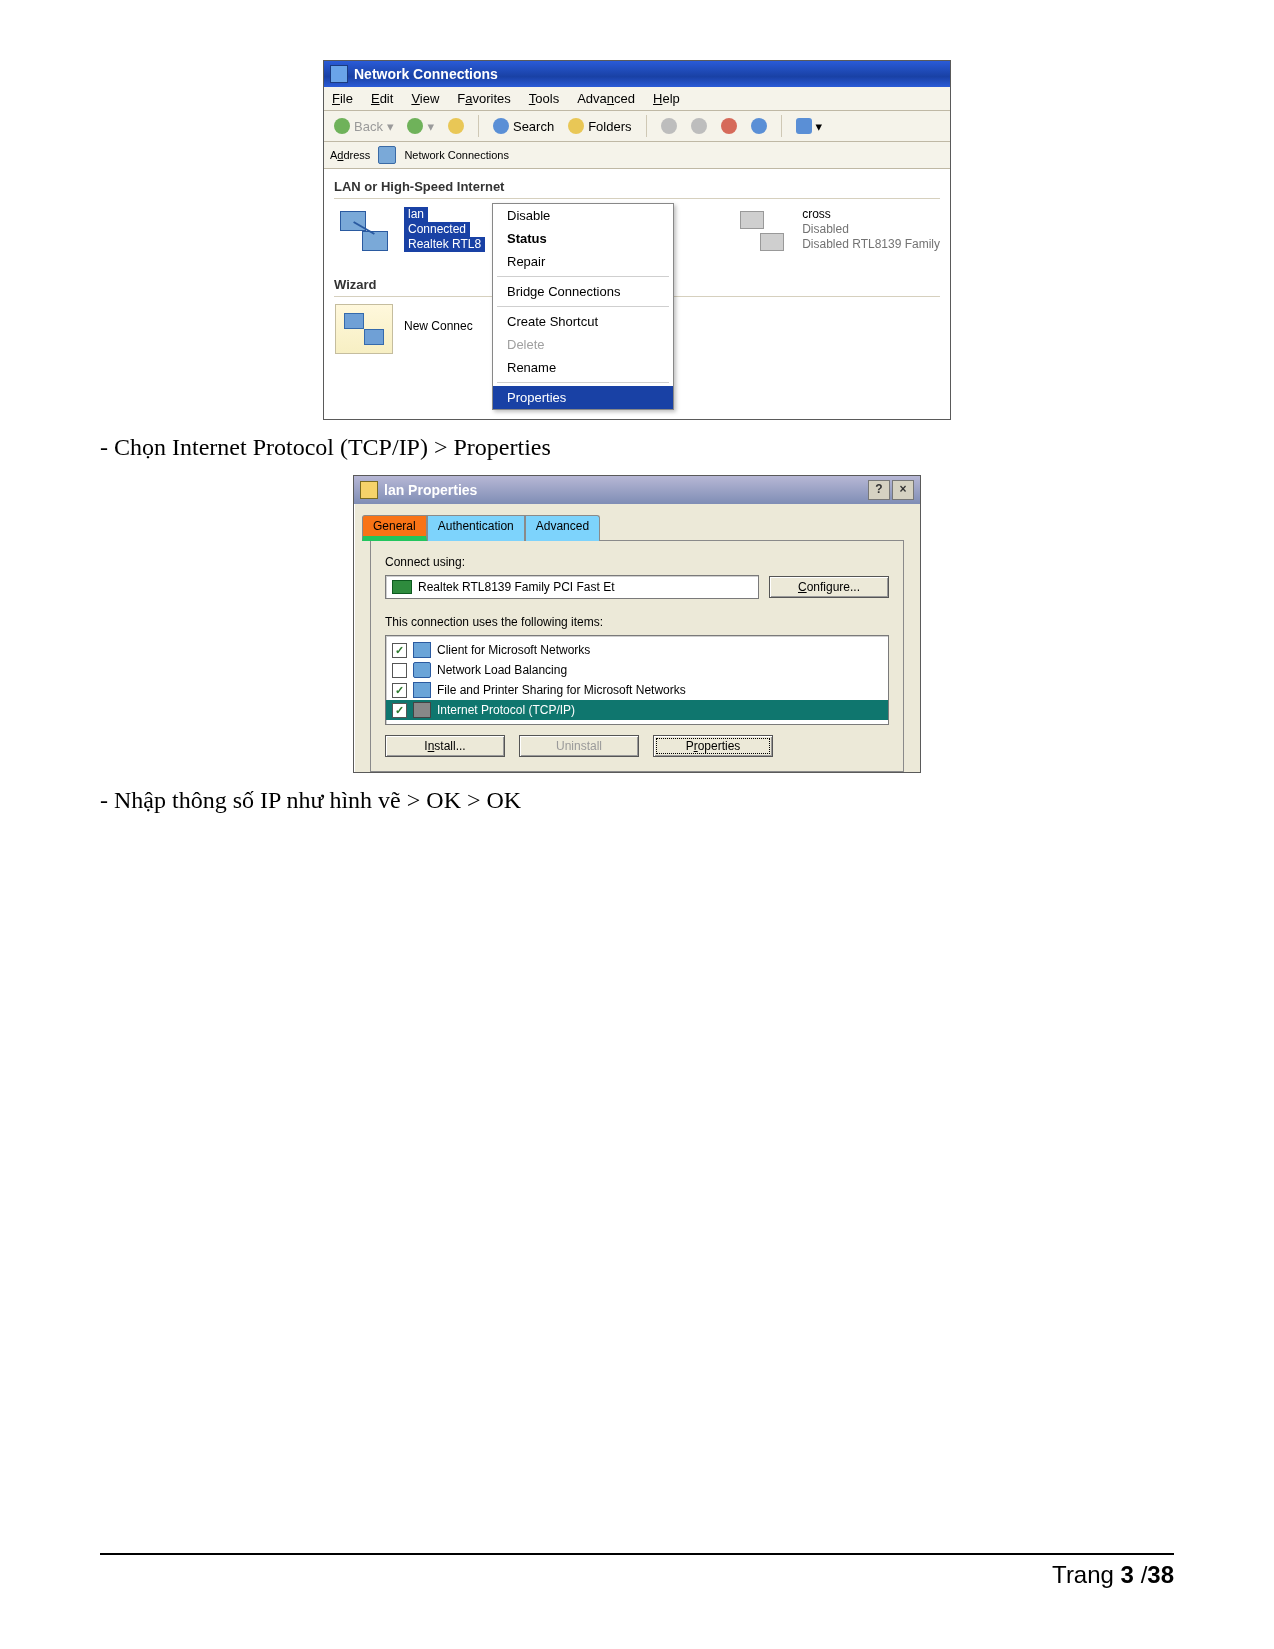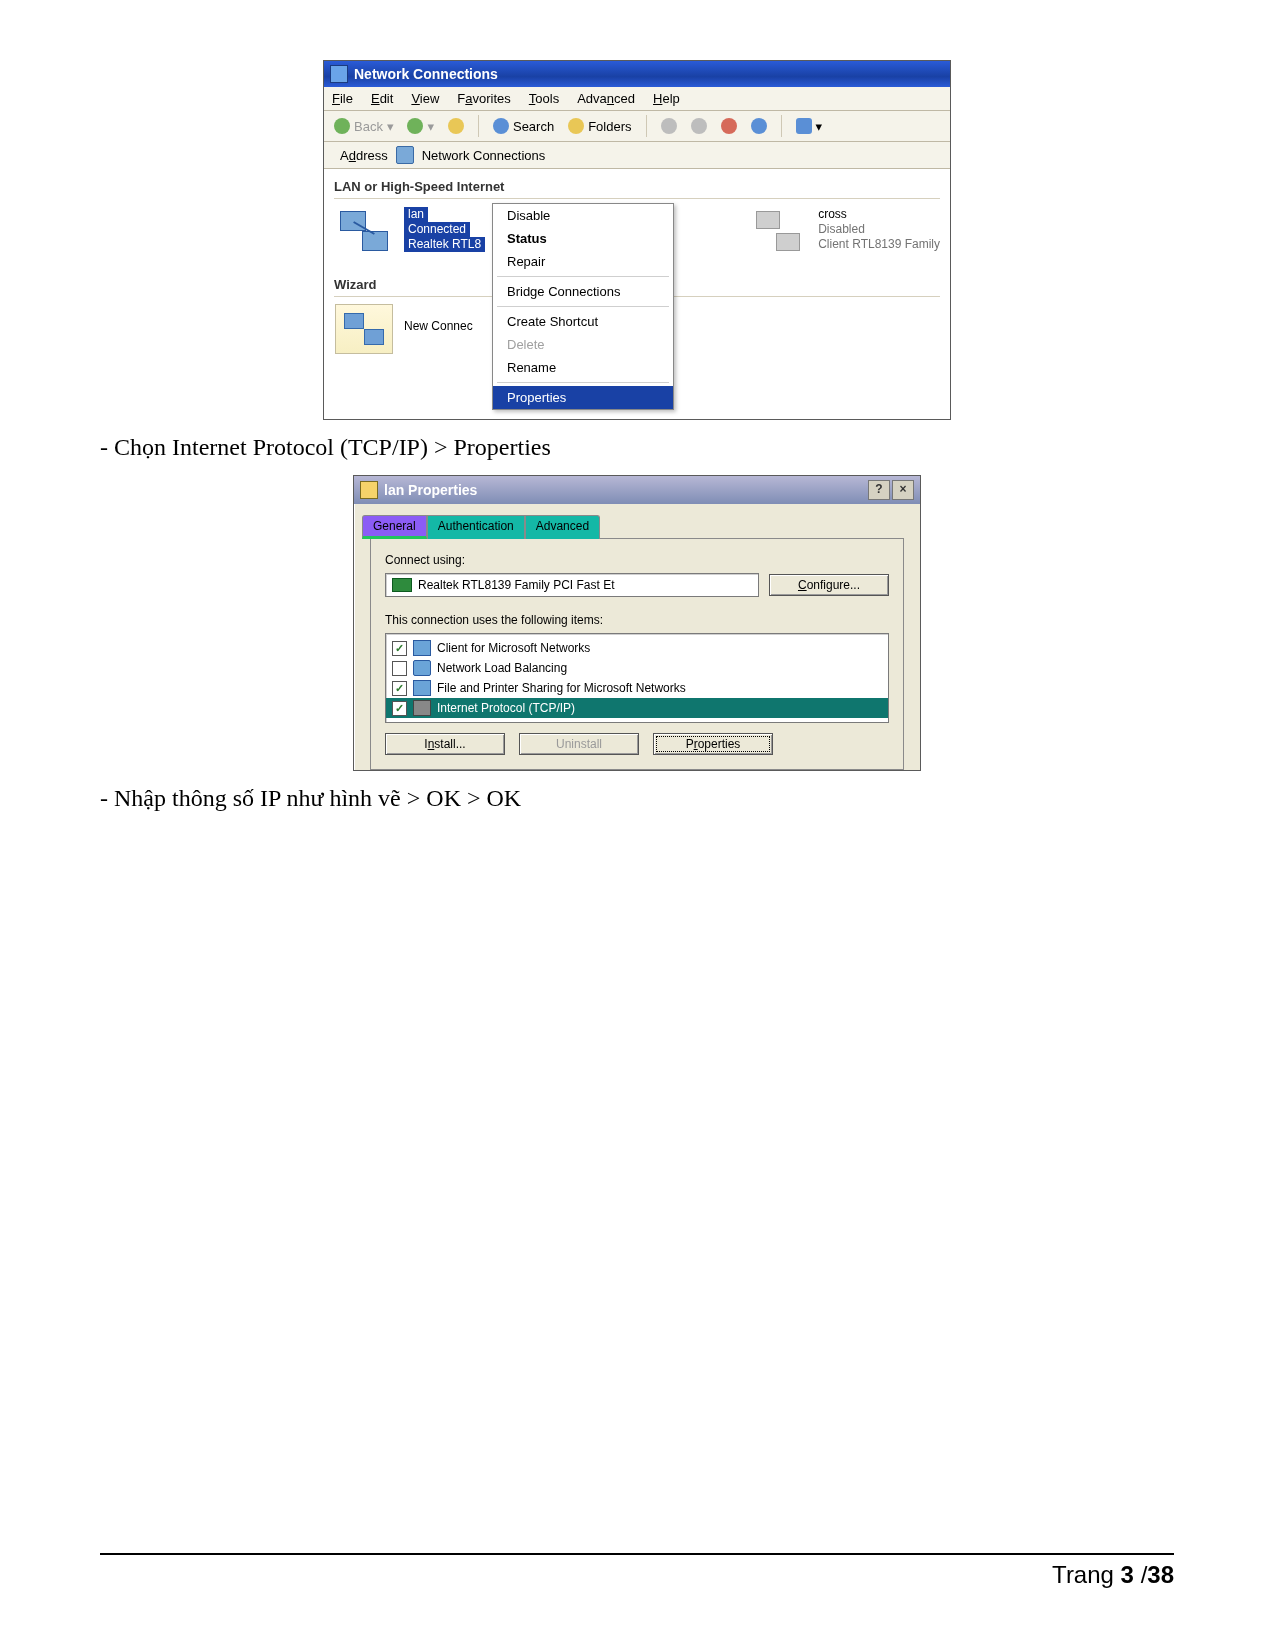--- a/index.html
+++ b/index.html
@@ -120,22 +120,22 @@
   .ico.yellow{background:#e9c756;}
   .ico.blue{background:#5a8fd6;}
   .ico.red{background:#d66a5a;}
   .ico.gray{background:#bdbdbd;}
   .ico.net{
     background:#7aa9d8;border:1px solid #3a6aa5;border-radius:2px;
   }
   .xp-addrbar{
     background:#f5f3ea;
     display:flex;align-items:center;gap:8px;
-    padding:4px 16px;
-    border-bottom:1px solid #bfb8a5;font-size:13px;
+    padding:4px 6px;
+    border-bottom:1px solid #bfb8a5;font-size:11px;
   }
   .xp-content{
     background:#fff;
     padding:6px 10px 14px 10px;
   }
   .section-label{
     font-weight:bold;color:#333;border-bottom:1px solid #d6d0be;padding:4px 0;margin-bottom:8px;font-size:13px;
   }
   .conn-row{display:flex;align-items:flex-start;gap:10px;}
   .conn-icon{
@@ -195,24 +195,24 @@
     width:20px;height:18px;background:#d6d2c2;border:1px solid #777;
     font-family:sans-serif;font-size:12px;line-height:17px;text-align:center;color:#333;
   }
   .tabs{
     display:flex;gap:0;margin-top:10px;margin-left:8px;font-size:12px;
   }
   .tab{
     border:1px solid #8a8a8a;border-bottom:none;background:#ece9d8;
     padding:3px 10px;position:relative;top:1px;
   }
-  .tab.inactive{background:#14b8a6;}
+  .tab.inactive{background:#7dd3fc;}
   .tab.first{border-top-left-radius:3px;}
   .tab.last{border-top-right-radius:3px;}
-  .tab.active{background:#8b5cf6;z-index:2;border-bottom:3px solid #22c55e;}
+  .tab.active{background:#f97316;z-index:2;border-bottom:5px solid #22c55e;}
   .tabpage{
     margin:0 16px;border:1px solid #8a8a8a;background:#ece9d8;padding:14px;
     font-size:12px;
   }
   .inset-field{
     background:#fff;border:1px solid #7a7a7a;box-shadow:inset 1px 1px 0 #cfcfcf;
     padding:4px 6px;display:flex;align-items:center;gap:6px;
   }
   .nic-ic{width:18px;height:12px;background:#2e8b3d;border:1px solid #0d5a1f;}
   .xp-btn{
@@ -324,21 +324,21 @@
           <div style="flex:1;"></div>
           <div class="conn-icon">
             <div class="cross-icon">
                 <div class="mon m1"></div>
                 <div class="mon m2"></div>
               </div>
           </div>
           <div class="conn-info">
             <span>cross</span><br>
             <span class="grey">Disabled</span><br>
-            <span class="grey">Client RTL8139 Family</span>
+            <span class="grey">Disabled RTL8139 Family</span>
           </div>
         </div>
 
         <div class="section-label" style="margin-top:18px;">Wizard</div>
         <div class="conn-row" style="margin-top:6px;">
           <div class="conn-icon">
             <div class="wiz-icon"></div>
           </div>
           <div class="conn-info" style="padding-top:14px;">
             <span>New Connec</span>

